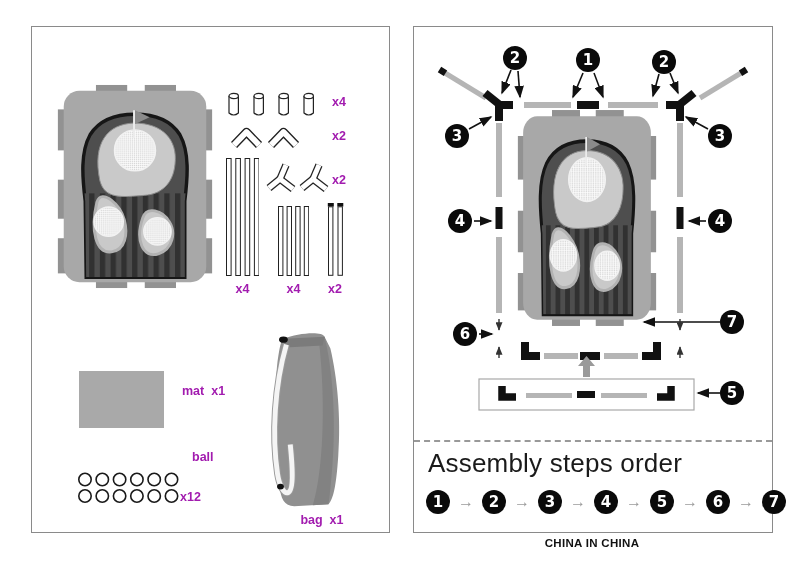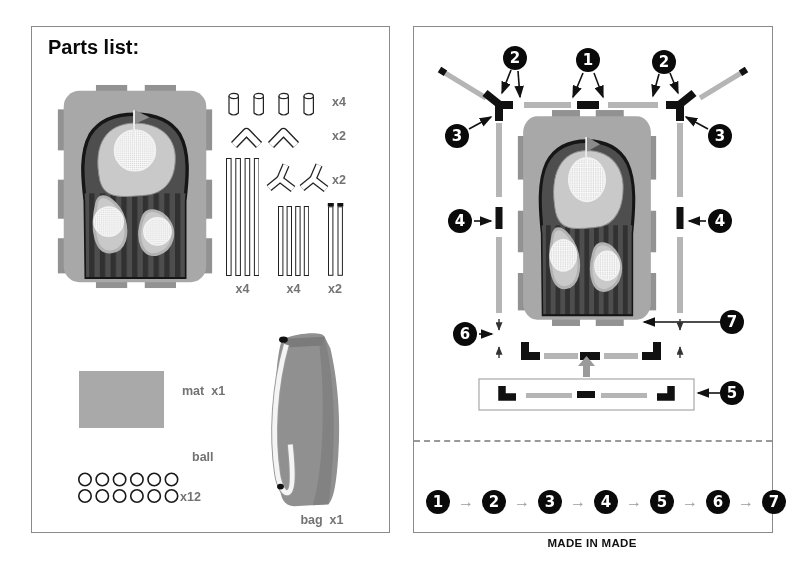--- a/index.html
+++ b/index.html
@@ -2,21 +2,21 @@
 <html><head>
 <meta charset="utf-8">
 <style>
   html,body{margin:0;padding:0;background:#fff;}
   #page{position:relative;width:800px;height:566px;background:#ffffff;overflow:hidden;
         font-family:"Liberation Sans", sans-serif;color:#111;}
   .panel{position:absolute;background:#fff;border:1.5px solid #8a8a8a;}
   #left-panel{left:31px;top:26px;width:357px;height:505px;}
   #right-panel{left:413px;top:26px;width:358px;height:505px;}
   .abs{position:absolute;}
-  .plabel{position:absolute;font-weight:bold;font-size:12.5px;color:#737373;white-space:pre;}
+  .plabel{position:absolute;font-weight:bold;font-size:12.5px;color:#a21caf;white-space:pre;}
   .center{text-align:center;}
   #parts-title{position:absolute;left:16px;top:9px;font-size:20px;font-weight:bold;color:#0a0a0a;}
   #mat-rect{position:absolute;left:47px;top:344px;width:85px;height:57px;background:#a9a9a9;}
   .callout{position:absolute;width:24px;height:24px;border-radius:50%;background:#0a0a0a;color:#fff;
            display:flex;align-items:center;justify-content:center;
            font-family:"DejaVu Sans", sans-serif;font-weight:bold;font-size:15px;line-height:1;}
   #divider{position:absolute;left:0;top:413px;width:100%;border-top:2px dashed #999;}
   #steps-heading{position:absolute;left:14px;top:421px;font-size:26px;font-weight:normal;color:#1a1a1a;letter-spacing:0.2px;}
   #steps-row{position:absolute;left:12px;top:463px;display:flex;align-items:center;gap:8px;}
   .step-circle{width:24px;height:24px;border-radius:50%;background:#0a0a0a;color:#fff;
@@ -26,21 +26,20 @@
   #made-in{position:absolute;left:413px;top:537px;width:358px;text-align:center;
            font-size:11.5px;font-weight:bold;letter-spacing:0.3px;color:#111;}
 </style>
 </head>
 <body>
 
 <div id="page">
 
   <div id="left-panel" class="panel">
 
-    <div id="parts-title">Parts list:</div>
 
     <svg class="abs" style="left:24px;top:57px" width="158" height="205" viewBox="0 0 160 210">
       <defs>
         <pattern id="mesh" width="4" height="4" patternUnits="userSpaceOnUse">
           <rect width="4" height="4" fill="#d6d6d6"></rect>
           <path d="M0,0.5 H4 M0,2.5 H4 M0.5,0 V4 M2.5,0 V4" stroke="#ffffff" stroke-width="0.7"></path>
         </pattern>
         <pattern id="stripes" width="11" height="8" patternUnits="userSpaceOnUse">
           <rect width="11" height="8" fill="#4e4e4e"></rect>
           <rect width="5.5" height="8" fill="#313131"></rect>
@@ -282,32 +281,33 @@
     <div class="callout" style="left:238px;top:23px">2</div>
     <div class="callout" style="left:31px;top:97px">3</div>
     <div class="callout" style="left:294px;top:97px">3</div>
     <div class="callout" style="left:34px;top:182px">4</div>
     <div class="callout" style="left:294px;top:182px">4</div>
     <div class="callout" style="left:39px;top:295px">6</div>
     <div class="callout" style="left:306px;top:283px">7</div>
     <div class="callout" style="left:306px;top:354px">5</div>
 
     <div id="divider"></div>
+    <div id="steps-heading">Assembly steps order</div>
 
     <div id="steps-row">
       <span class="step-circle">1</span>
       <span class="step-arrow">→</span>
       <span class="step-circle">2</span>
       <span class="step-arrow">→</span>
       <span class="step-circle">3</span>
       <span class="step-arrow">→</span>
       <span class="step-circle">4</span>
       <span class="step-arrow">→</span>
       <span class="step-circle">5</span>
       <span class="step-arrow">→</span>
       <span class="step-circle">6</span>
       <span class="step-arrow">→</span>
       <span class="step-circle">7</span>
     </div>
   </div>
 
-  <div id="made-in">MADE IN MADE</div>
+  <div id="made-in">CHINA IN CHINA</div>
 </div>
 
 </body></html>

